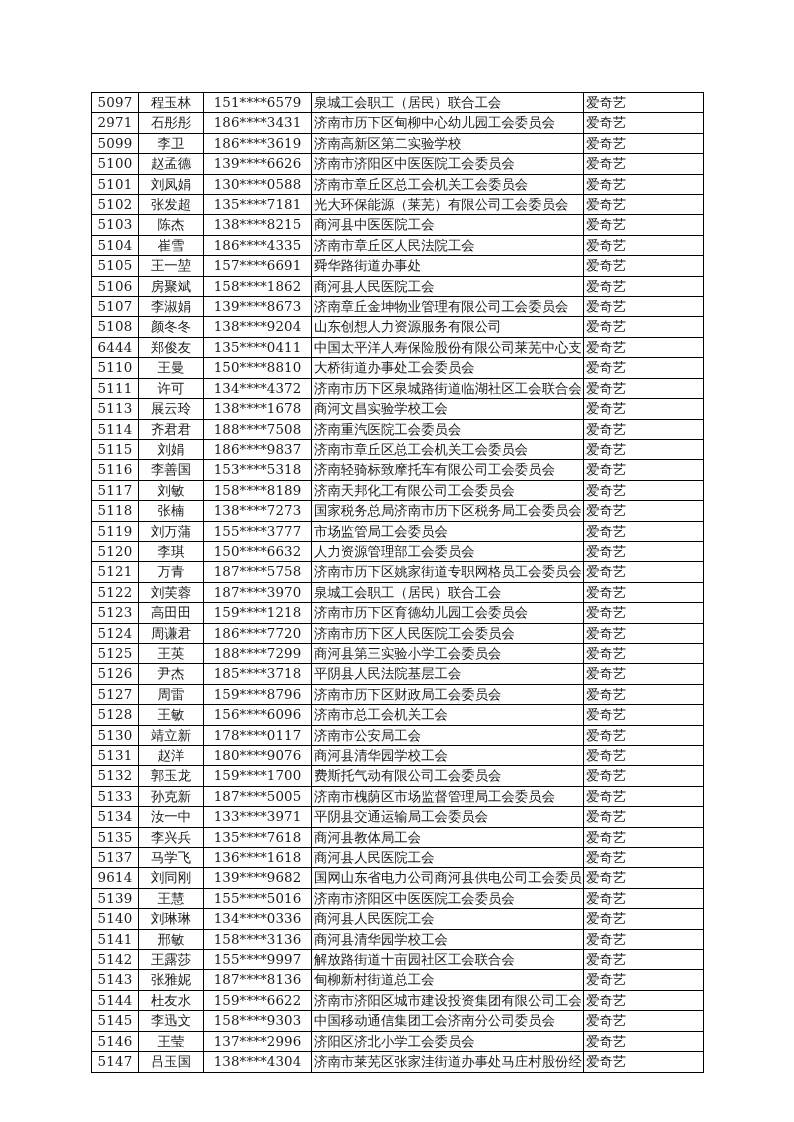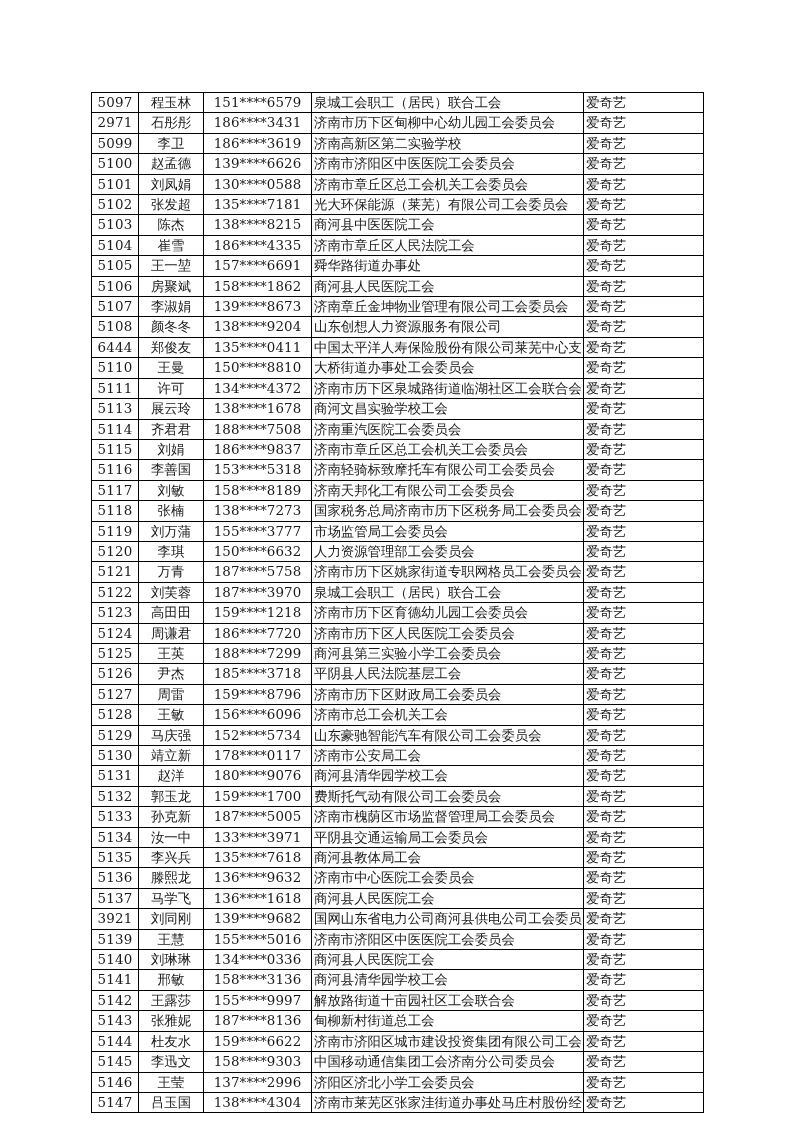--- a/index.html
+++ b/index.html
@@ -367,29 +367,20 @@
           <tr>
             <td class="cell-id">5128</td>
             <td class="cell-name">王敏</td>
             <td class="cell-phone">156****6096</td>
             <td class="cell-org">
               <span class="org-inner">济南市总工会机关工会</span>
             </td>
             <td class="cell-plat">爱奇艺</td>
           </tr>
           <tr>
-            <td class="cell-id">5129</td>
-            <td class="cell-name">马庆强</td>
-            <td class="cell-phone">152****5734</td>
-            <td class="cell-org">
-              <span class="org-inner">山东豪驰智能汽车有限公司工会委员会</span>
-            </td>
-            <td class="cell-plat">爱奇艺</td>
-          </tr>
-          <tr>
             <td class="cell-id">5130</td>
             <td class="cell-name">靖立新</td>
             <td class="cell-phone">178****0117</td>
             <td class="cell-org">
               <span class="org-inner">济南市公安局工会</span>
             </td>
             <td class="cell-plat">爱奇艺</td>
           </tr>
           <tr>
             <td class="cell-id">5131</td>
@@ -430,39 +421,30 @@
           <tr>
             <td class="cell-id">5135</td>
             <td class="cell-name">李兴兵</td>
             <td class="cell-phone">135****7618</td>
             <td class="cell-org">
               <span class="org-inner">商河县教体局工会</span>
             </td>
             <td class="cell-plat">爱奇艺</td>
           </tr>
           <tr>
-            <td class="cell-id">5136</td>
-            <td class="cell-name">滕熙龙</td>
-            <td class="cell-phone">136****9632</td>
-            <td class="cell-org">
-              <span class="org-inner">济南市中心医院工会委员会</span>
-            </td>
-            <td class="cell-plat">爱奇艺</td>
-          </tr>
-          <tr>
             <td class="cell-id">5137</td>
             <td class="cell-name">马学飞</td>
             <td class="cell-phone">136****1618</td>
             <td class="cell-org">
               <span class="org-inner">商河县人民医院工会</span>
             </td>
             <td class="cell-plat">爱奇艺</td>
           </tr>
           <tr>
-            <td class="cell-id">3921</td>
+            <td class="cell-id">9614</td>
             <td class="cell-name">刘同刚</td>
             <td class="cell-phone">139****9682</td>
             <td class="cell-org">
               <span class="org-inner">国网山东省电力公司商河县供电公司工会委员会</span>
             </td>
             <td class="cell-plat">爱奇艺</td>
           </tr>
           <tr>
             <td class="cell-id">5139</td>
             <td class="cell-name">王慧</td>

